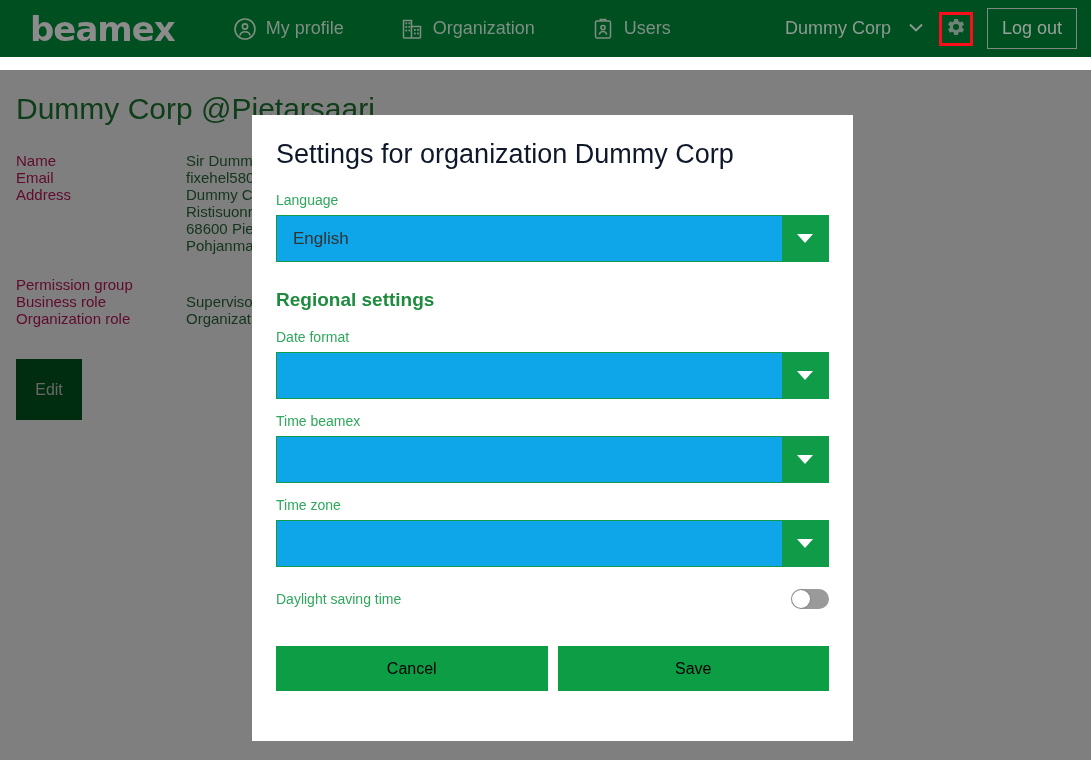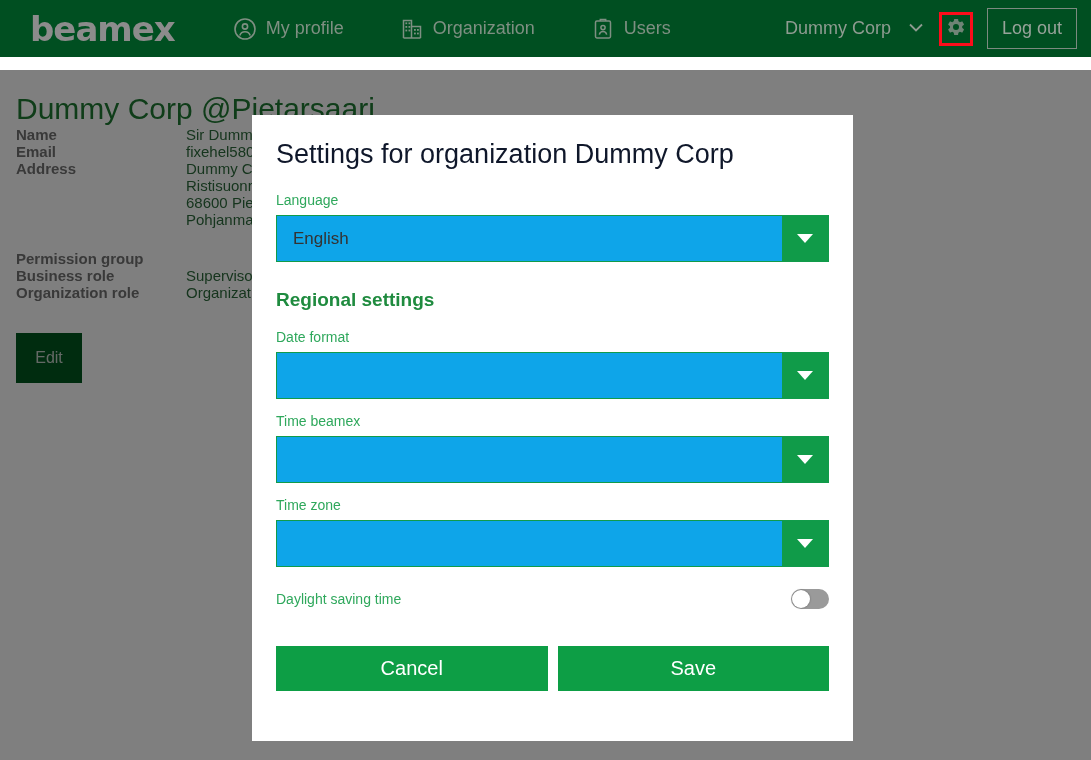--- a/index.html
+++ b/index.html
@@ -57,29 +57,30 @@
 
   
   #page {
     position: absolute; top: 70px; left: 0;
     width: 1091px; height: 690px;
     background: #ffffff;
     padding: 22px 0 0 16px;
   }
   #pagetitle {
     color: #1f7a33; font-size: 30px; font-weight: 400;
+    margin-bottom: 26px;
   }
   .inforow { display: flex; font-size: 15px; line-height: 17px; }
-  .infolabel { width: 170px; color: #737373; font-weight: bold; }
+  .infolabel { width: 170px; color: #be185d; font-weight: normal; }
   .infoval { color: #2d6b3c; }
   .infoval .sub { display: block; }
   .gap { height: 22px; }
   #editbtn {
     margin-top: 32px;
-    width: 66px; height: 50px;
+    width: 66px; height: 61px;
     background: #00591f;
     color: #c8d2cb; font-size: 16px;
     border: none; cursor: pointer;
     font-family: "Liberation Sans", sans-serif;
   }
 
   
   #overlay {
     position: absolute; top: 70px; left: 0;
     width: 1091px; height: 690px;
@@ -151,21 +152,21 @@
     background: #ffffff;
     box-shadow: 0 0 2px rgba(0,0,0,0.35);
   }
   #actions {
     display: flex; gap: 10px;
     margin-top: 37px;
   }
   .actbtn {
     width: 272px; height: 45px;
     background: #0d9e45;
-    color: #ffffff; font-size: 20px;
+    color: #000000; font-size: 16px;
     border: none; cursor: pointer;
     font-family: "Liberation Sans", sans-serif;
   }
 </style>
 </head>
 <body>
 
 <div id="root">
 
   <div id="header">

